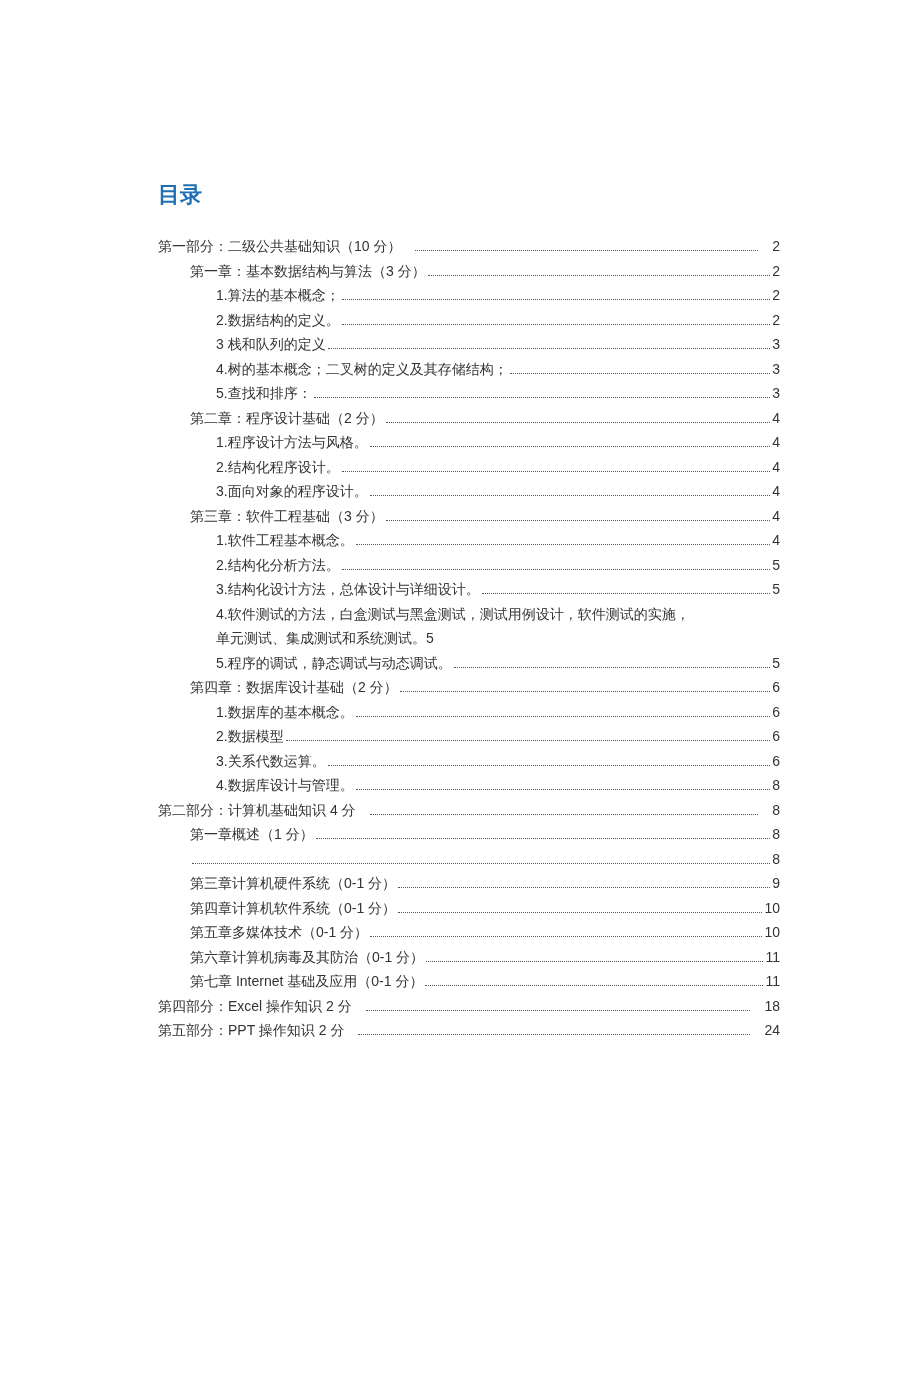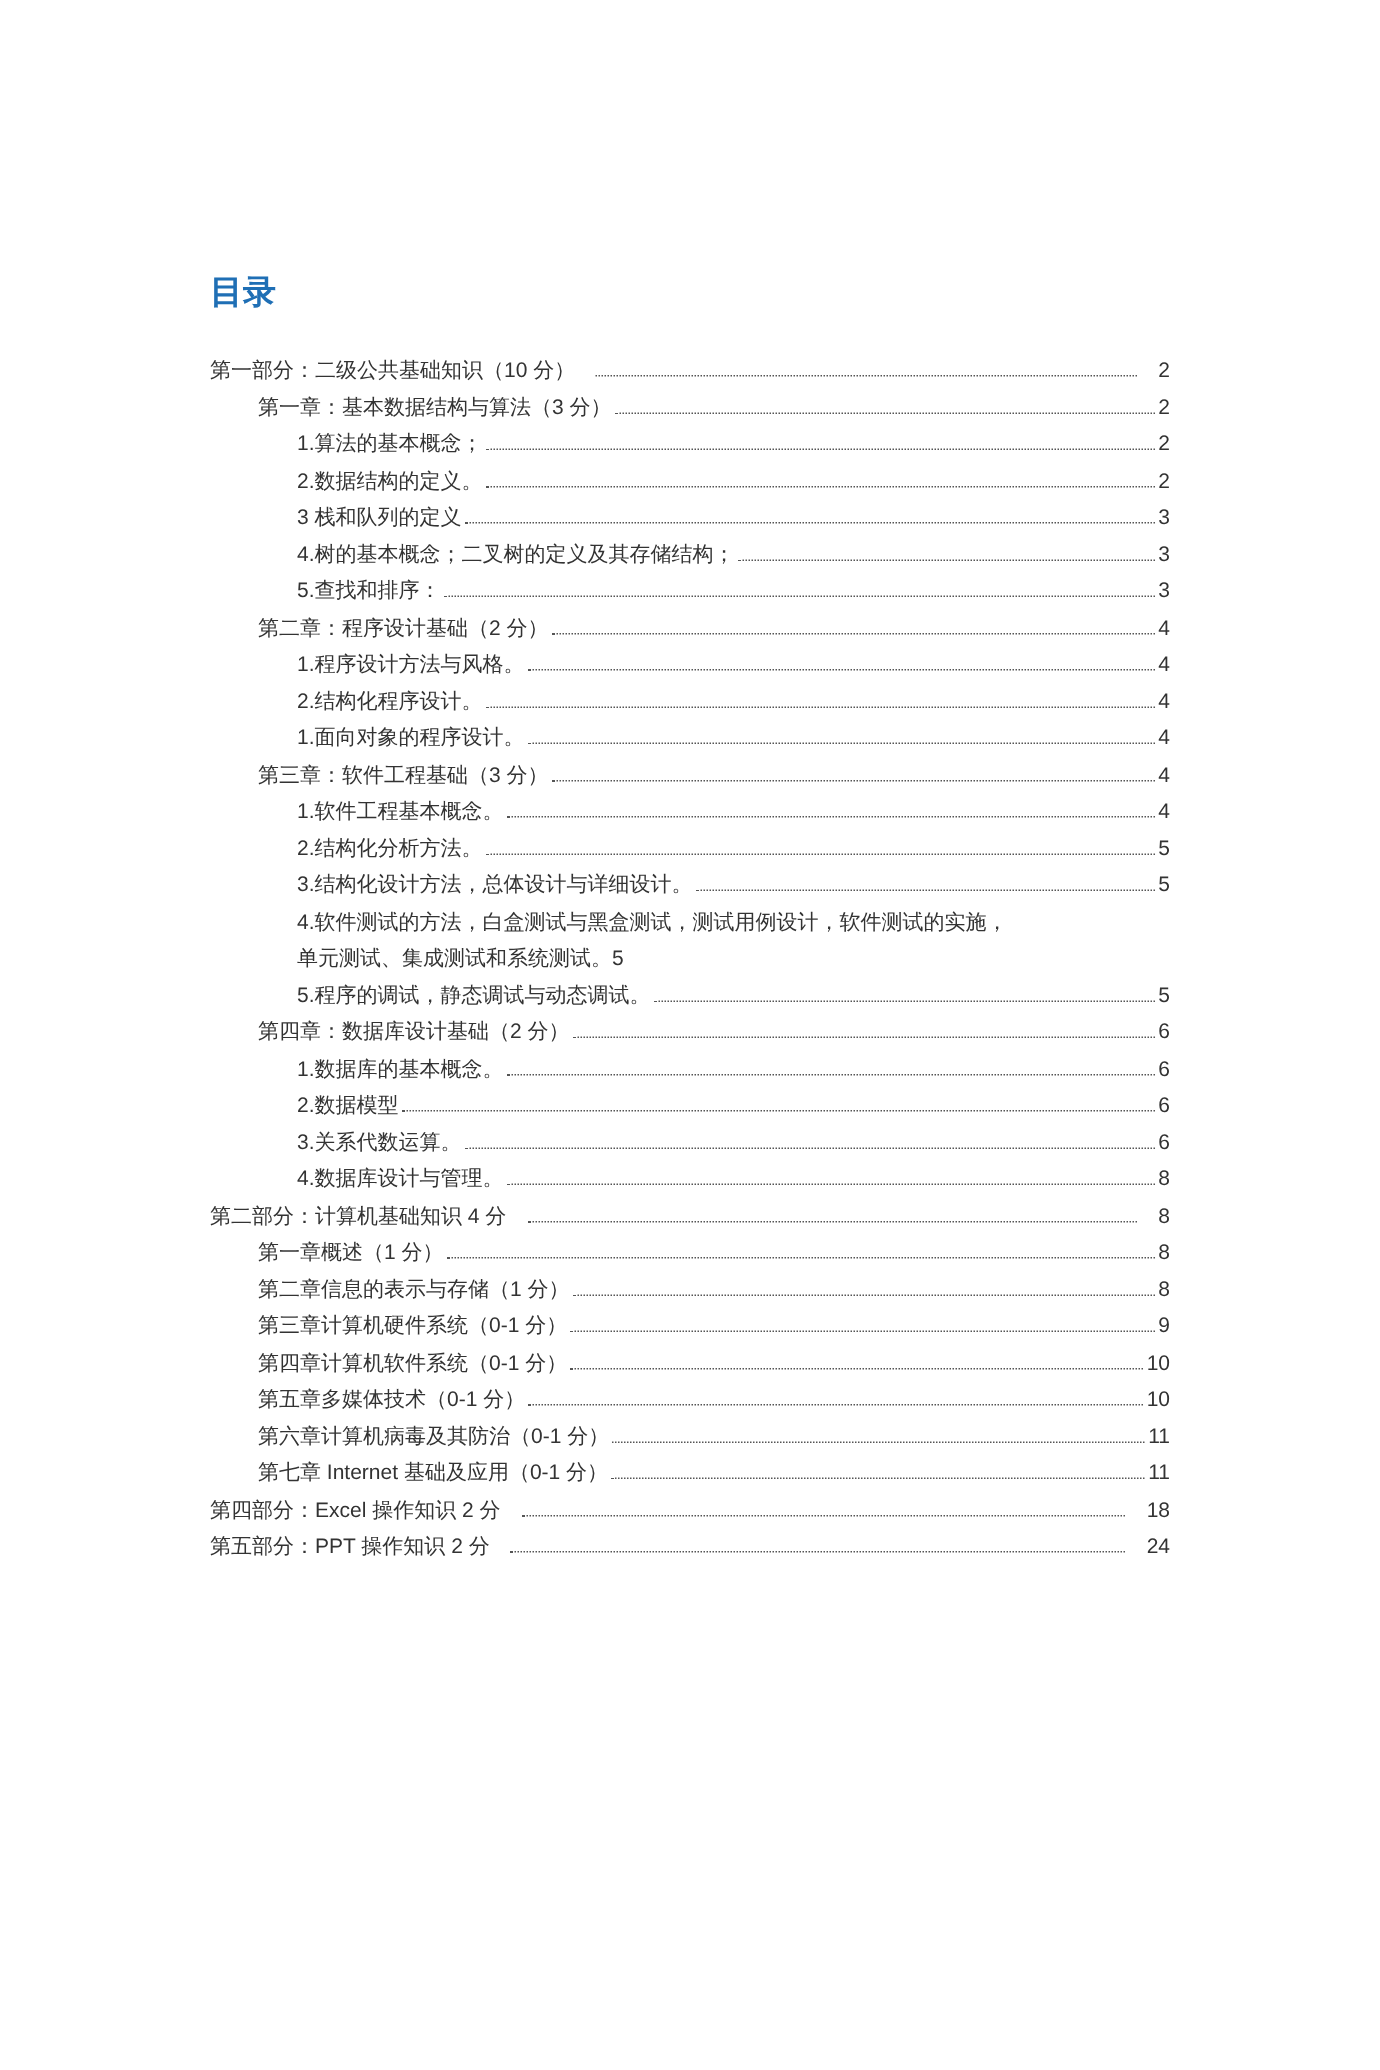--- a/index.html
+++ b/index.html
@@ -5,20 +5,21 @@
   * { margin: 0; padding: 0; box-sizing: border-box; }
   body {
     background: #ffffff;
     width: 920px;
     height: 1380px;
     font-family: "Microsoft YaHei", "SimSun", sans-serif;
     color: #333;
   }
   .page {
     padding: 180px 140px 0 140px;
+    margin-left: 18px;
   }
   .title {
     color: #1f6fb5;
     font-size: 22px;
     font-weight: bold;
     margin-bottom: 24px;
   }
   .toc {
     font-size: 14px;
     line-height: 1.75;
@@ -106,21 +107,21 @@
         <span class="label">1.程序设计方法与风格。</span>
         <span class="dots"></span>
         <span class="page-num">4</span>
       </div>
       <div class="toc-row lvl2">
         <span class="label">2.结构化程序设计。</span>
         <span class="dots"></span>
         <span class="page-num">4</span>
       </div>
       <div class="toc-row lvl2">
-        <span class="label">1.面向对象的程序设计。</span>
+        <span class="label">3.面向对象的程序设计。</span>
         <span class="dots"></span>
         <span class="page-num">4</span>
       </div>
       <div class="toc-row lvl1">
         <span class="label">第三章：软件工程基础（3 分）</span>
         <span class="dots"></span>
         <span class="page-num">4</span>
       </div>
       <div class="toc-row lvl2">
         <span class="label">1.软件工程基本概念。</span>
@@ -179,21 +180,20 @@
         <span class="label">第二部分：计算机基础知识 4 分</span>
         <span class="dots"></span>
         <span class="page-num">8</span>
       </div>
       <div class="toc-row lvl1">
         <span class="label">第一章概述（1 分）</span>
         <span class="dots"></span>
         <span class="page-num">8</span>
       </div>
       <div class="toc-row lvl1">
-        <span class="label">第二章信息的表示与存储（1 分）</span>
         <span class="dots"></span>
         <span class="page-num">8</span>
       </div>
       <div class="toc-row lvl1">
         <span class="label">第三章计算机硬件系统（0-1 分）</span>
         <span class="dots"></span>
         <span class="page-num">9</span>
       </div>
       <div class="toc-row lvl1">
         <span class="label">第四章计算机软件系统（0-1 分）</span>

